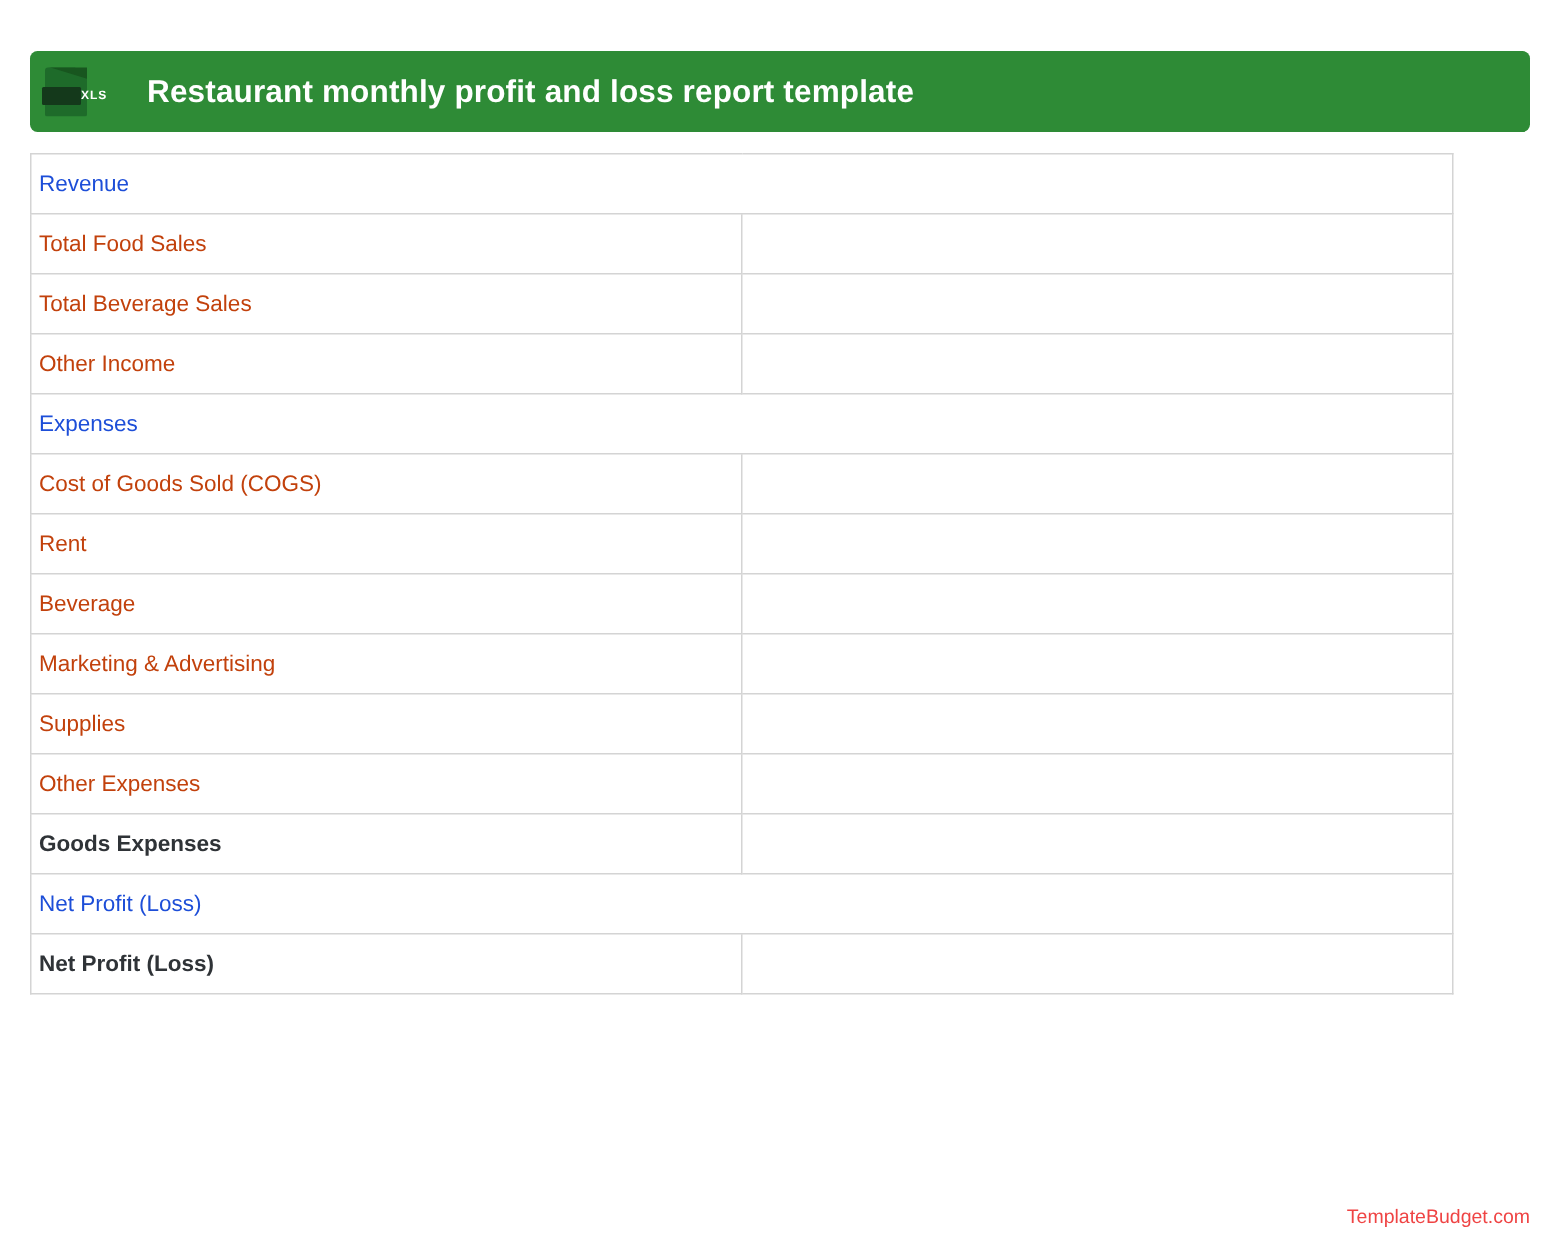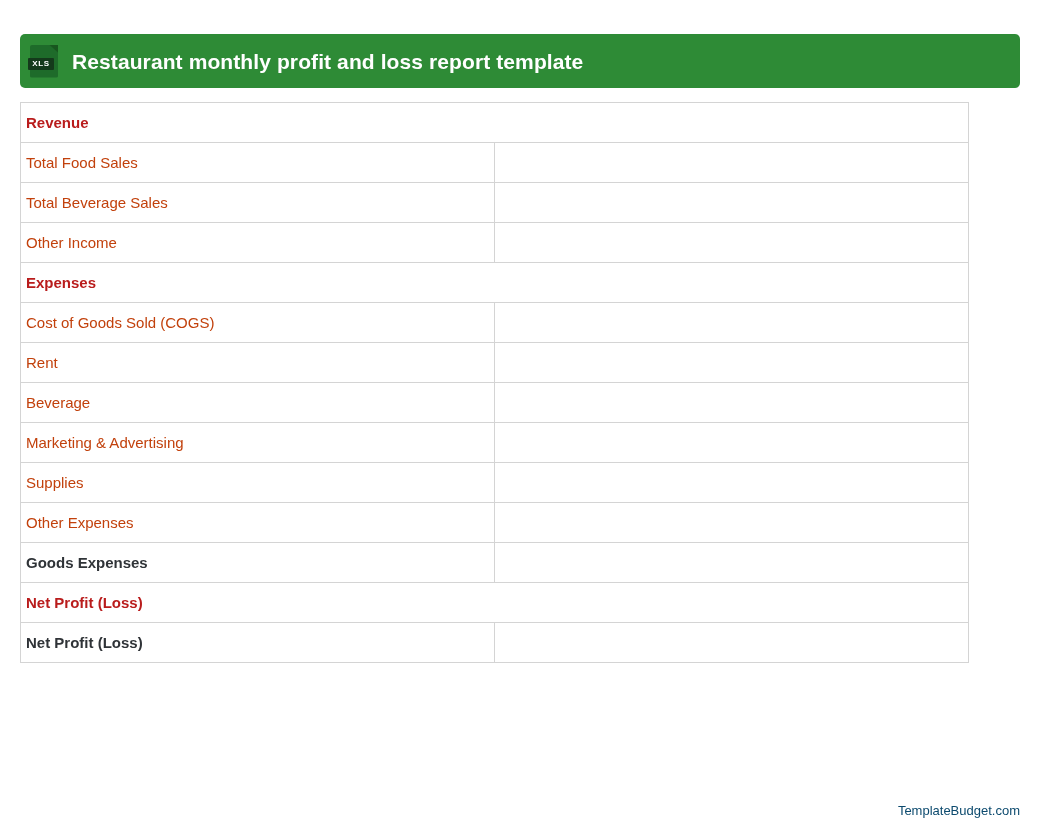--- a/index.html
+++ b/index.html
@@ -1,15 +1,15 @@
 <!DOCTYPE html>
 <html><head>
 <meta charset="utf-8">
 <style>
-  * { box-sizing: border-box; }
+  * { box-sizing: border-box; padding-left: 26px; }
   html, body {
     margin: 0;
     padding: 0;
     width: 1040px;
     height: 840px;
     background: #ffffff;
     font-family: "Liberation Sans", sans-serif;
     -webkit-font-smoothing: antialiased;
   }
   .page {
@@ -95,39 +95,39 @@
     height: 40px;
     padding: 0 0 0 5px;
     vertical-align: middle;
     font-size: 15px;
     color: #c2410c;
     font-family: "Liberation Sans", sans-serif;
     overflow: hidden;
     white-space: nowrap;
   }
   .report-table tr.row-section td {
-    font-weight: bold;
-    color: #b91c1c;
+    font-weight: normal;
+    color: #1d4ed8;
     margin-left: 36px;
   }
   .report-table tr.row-total td {
     font-weight: bold;
     color: #2f3337;
   }
   td.label-cell { width: 901px; }
   td.value-cell { width: 47px; padding: 0; }
   td.full-cell  { width: 948px; }
 
   
   .footer {
     position: absolute;
     right: 20px;
     top: 803px;
     font-size: 13px;
-    color: #0c4a6e;
+    color: #ef4444;
     font-family: "Liberation Sans", sans-serif;
     white-space: nowrap;
   }
 </style>
 </head>
 <body>
 
 <div class="page">
 
   <div class="header-bar">

